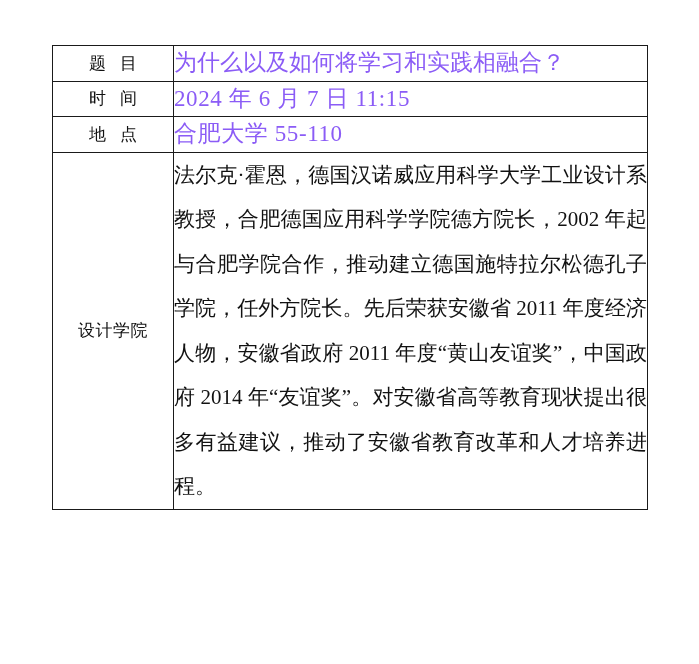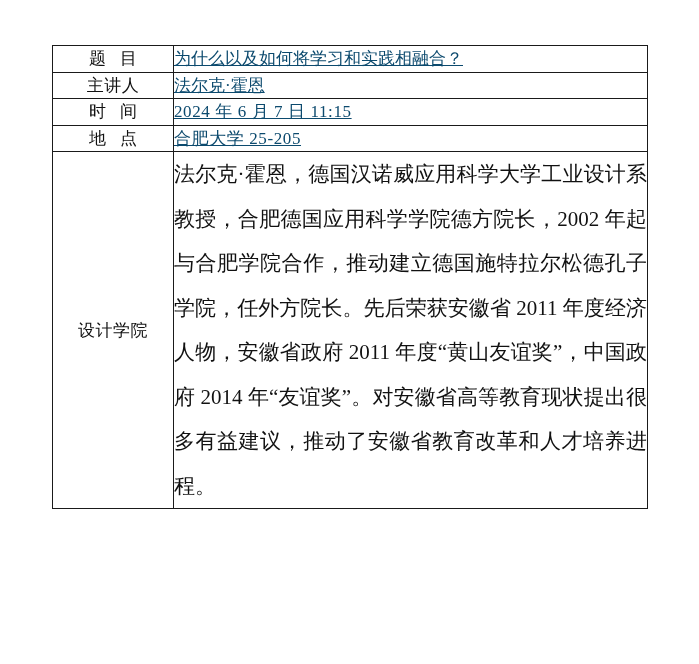--- a/index.html
+++ b/index.html
@@ -40,25 +40,24 @@
     font-size: 17px;
     letter-spacing: 0.5px;
     color: #111;
     padding: 12px 4px;
   }
   .label-cell.spaced {
     letter-spacing: 14px;
     text-indent: 14px;
   }
   .value-cell {
-    font-size: 17px;
+    font-size: 23px;
     padding: 12px 14px;
     line-height: 1.5;
-    color: #0c4a6e;
-    text-decoration: underline;
+    color: #8b5cf6;
   }
   .value-cell.num {
     letter-spacing: 0.6px;
   }
   .bio-cell {
     font-size: 21px;
     line-height: 2.12;
     padding: 14px 16px 14px 14px;
     text-align: justify;
     text-justify: inter-ideograph;
@@ -74,31 +73,27 @@
 </head>
 <body>
 
 <div class="page">
   <table class="lecture-table">
     <tbody>
       <tr class="row-title">
         <td class="label-cell spaced">题目</td>
         <td class="value-cell">为什么以及如何将学习和实践相融合？</td>
       </tr>
-      <tr class="row-speaker">
-        <td class="label-cell">主讲人</td>
-        <td class="value-cell">法尔克·霍恩</td>
-      </tr>
       <tr class="row-time">
         <td class="label-cell spaced">时间</td>
         <td class="value-cell num">2024 年 6 月 7 日 11:15</td>
       </tr>
       <tr class="row-place">
         <td class="label-cell spaced">地点</td>
-        <td class="value-cell num">合肥大学 25-205</td>
+        <td class="value-cell num">合肥大学 55-110</td>
       </tr>
       <tr class="row-bio">
         <td class="label-cell bio-label">设计学院</td>
         <td class="bio-cell">法尔克·霍恩，德国汉诺威应用科学大学工业设计系教授，合肥德国应用科学学院德方院长，2002 年起与合肥学院合作，推动建立德国施特拉尔松德孔子学院，任外方院长。先后荣获安徽省 2011 年度经济人物，安徽省政府 2011 年度“黄山友谊奖”，中国政府 2014 年“友谊奖”。对安徽省高等教育现状提出很多有益建议，推动了安徽省教育改革和人才培养进程。</td>
       </tr>
     </tbody>
   </table>
 </div>
 
 </body></html>

